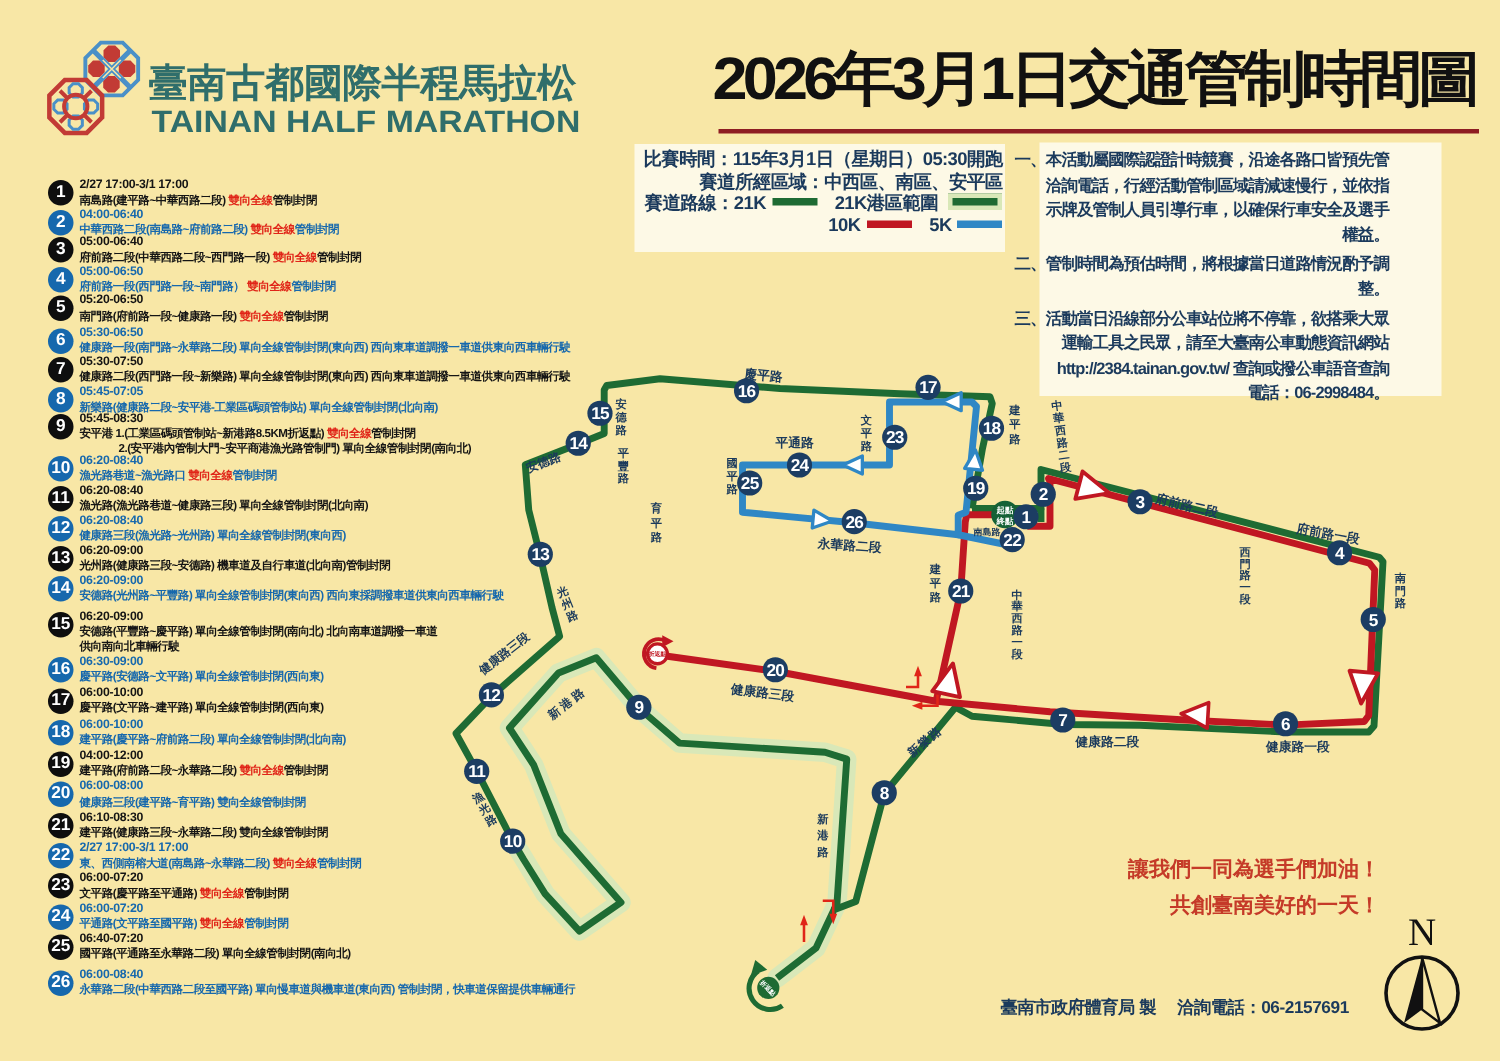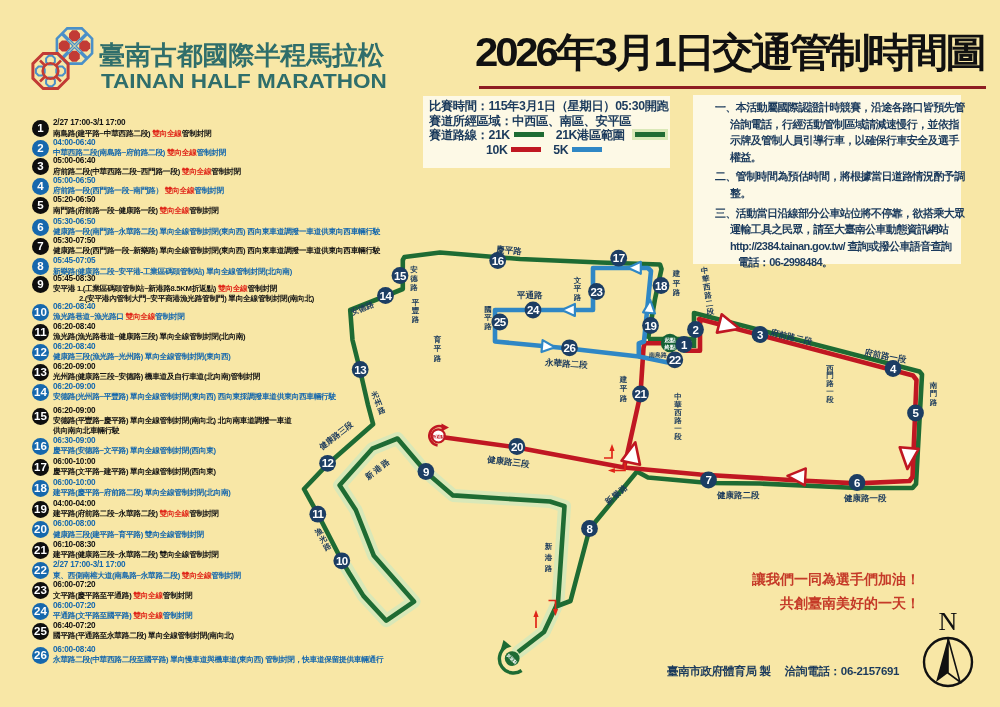--- a/index.html
+++ b/index.html
@@ -1,20 +1,20 @@
 <!DOCTYPE html>
 <html><head>
 <meta charset="utf-8">
 <style>
 html,body{margin:0;padding:0;}
 body{width:1000px;height:707px;position:relative;overflow:hidden;background:#F8E7A6;
   font-family:"Liberation Sans",sans-serif;}
 .abs{position:absolute;}
 .panel{position:absolute;background:#FDF9E6;}
-.navy{color:#1B3A5C;}
+.navy{color:#1B3A5C;text-align:right;}
 .teal{color:#2F6E6B;}
 
 .it{position:absolute;left:53px;}
 .num{position:absolute;left:-21px;top:2px;width:17px;height:17px;border-radius:50%;
   color:#fff;font-size:11.5px;font-weight:bold;text-align:center;line-height:17px;}
 .nb{background:#0e0e0e;}
 .nu{background:#1668AD;}
 .tm{font-size:8.2px;font-weight:bold;line-height:9.5px;white-space:nowrap;letter-spacing:-0.2px;}
 .rd{font-size:7.7px;font-weight:bold;line-height:10px;white-space:nowrap;letter-spacing:-0.3px;margin-top:1px;}
 .ck{color:#141414;}
@@ -54,21 +54,21 @@
 
 <div class="abs navy" style="left:429px;top:99px;font-size:12.3px;font-weight:bold;line-height:14.6px;letter-spacing:-0.4px;white-space:nowrap;">
 比賽時間：115年3月1日（星期日）05:30開跑<br>
 賽道所經區域：中西區、南區、安平區<br>
 賽道路線：21K<span class="bar" style="background:#1E6B33;"></span>　21K港區範圍<span class="bar" style="background:#1E6B33;border:3px solid #D9E8B8;height:5px;width:30px;margin-left:7px;"></span><br>
 <span style="display:inline-block;width:57px;"></span>10K<span class="bar" style="background:#C01722;"></span>　5K<span class="bar" style="background:#2F87C5;"></span>
 </div>
 
 <div class="panel" style="left:693px;top:95px;width:268px;height:169px;"></div>
 
-<div class="abs navy" style="left:715px;top:99px;width:262px;font-size:11px;font-weight:bold;line-height:16.6px;letter-spacing:-0.6px;">
+<div class="abs navy" style="left:664px;top:99px;width:262px;font-size:11px;font-weight:bold;line-height:16.6px;letter-spacing:-0.6px;">
 一、本活動屬國際認證計時競賽，沿途各路口皆預先管<br>
 <span style="margin-left:15px;">洽詢電話，行經活動管制區域請減速慢行，並依指</span><br>
 <span style="margin-left:15px;">示牌及管制人員引導行車，以確保行車安全及選手</span><br>
 <span style="margin-left:15px;">權益。</span><br>
 <span style="display:block;height:3px;"></span>
 二、管制時間為預估時間，將根據當日道路情況酌予調<br>
 <span style="margin-left:15px;">整。</span><br>
 <span style="display:block;height:3px;"></span>
 三、活動當日沿線部分公車站位將不停靠，欲搭乘大眾<br>
 <span style="margin-left:15px;">運輸工具之民眾，請至大臺南公車動態資訊網站</span><br>
@@ -179,21 +179,21 @@
   </div>
 
 <div class="it" style="top:477.5px">
     <span class="num nu">18</span>
     <div class="tm cu">06:00-10:00</div>
     <div class="rd cu">建平路(慶平路~府前路二段)  單向全線管制封閉(北向南)</div>
   </div>
 
 <div class="it" style="top:498.5px">
     <span class="num nb">19</span>
-    <div class="tm ck">04:00-04:00</div>
+    <div class="tm ck">04:00-12:00</div>
     <div class="rd ck">建平路(府前路二段~永華路二段)  <span class="ra">雙向全線</span>管制封閉</div>
   </div>
 
 <div class="it" style="top:519px">
     <span class="num nu">20</span>
     <div class="tm cu">06:00-08:00</div>
     <div class="rd cu">健康路三段(建平路~育平路)  雙向全線管制封閉</div>
   </div>
 
 <div class="it" style="top:539.5px">

